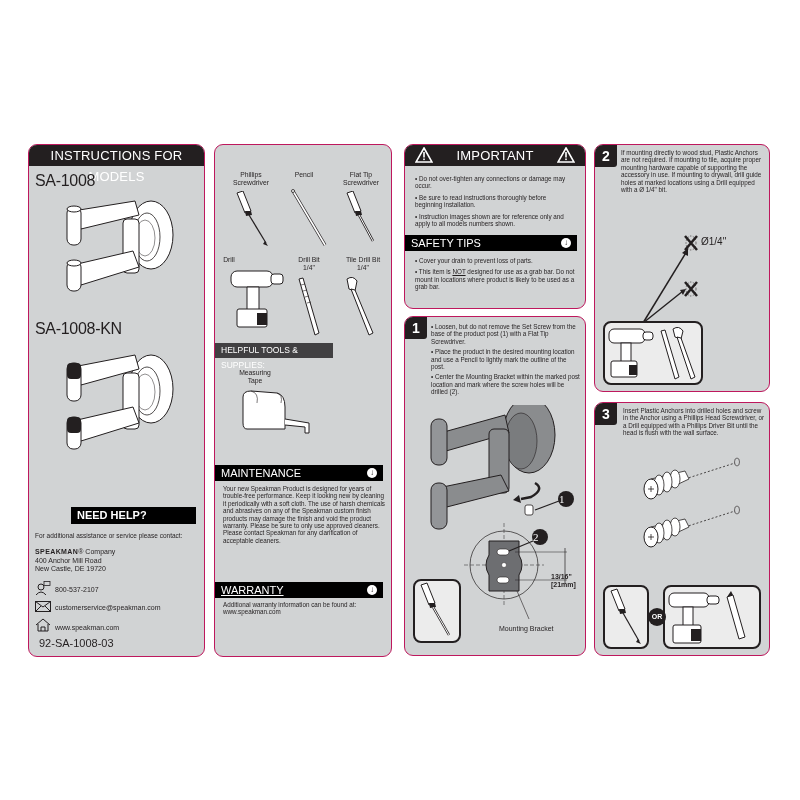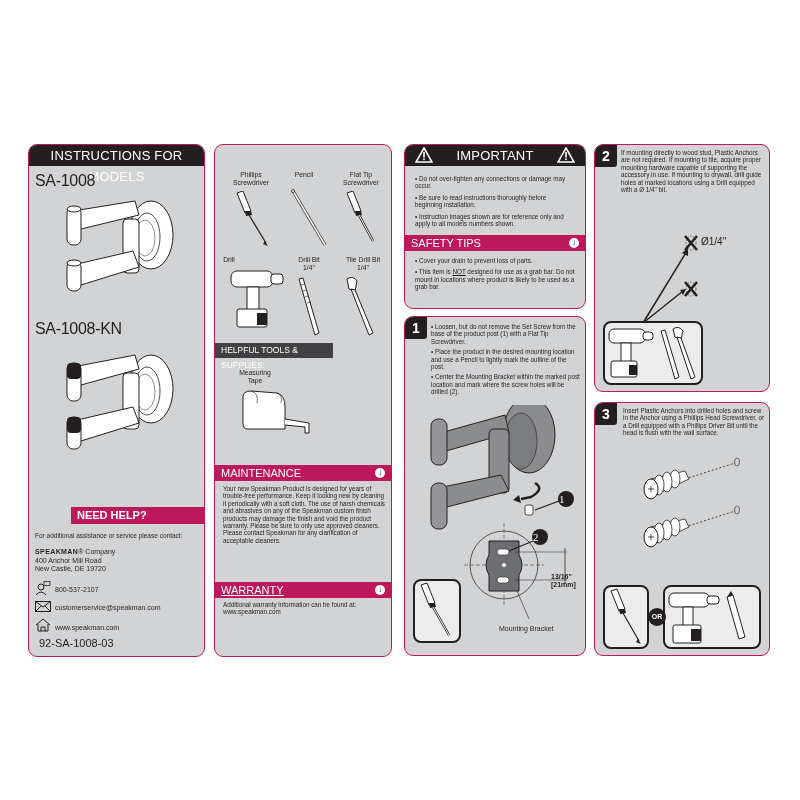--- a/index.html
+++ b/index.html
@@ -18,22 +18,22 @@
     color: #ffffff;
     text-align: center;
     font-size: 13px;
     letter-spacing: 0.2px;
     height: 21px;
     line-height: 21px;
     text-transform: uppercase;
   }
   .bar {
     position: absolute;
-    left: 0; right: 0;
-    background: #be185d;
+    left: 0; right: 8px;
+    background: #000000;
     color: #fff;
     font-size: 11px;
     height: 16px;
     line-height: 16px;
     padding-left: 6px;
     text-transform: uppercase;
   }
   .bar .dl-icon {
     position: absolute; right: 6px; top: 3px;
     width: 10px; height: 10px; border-radius: 50%;

